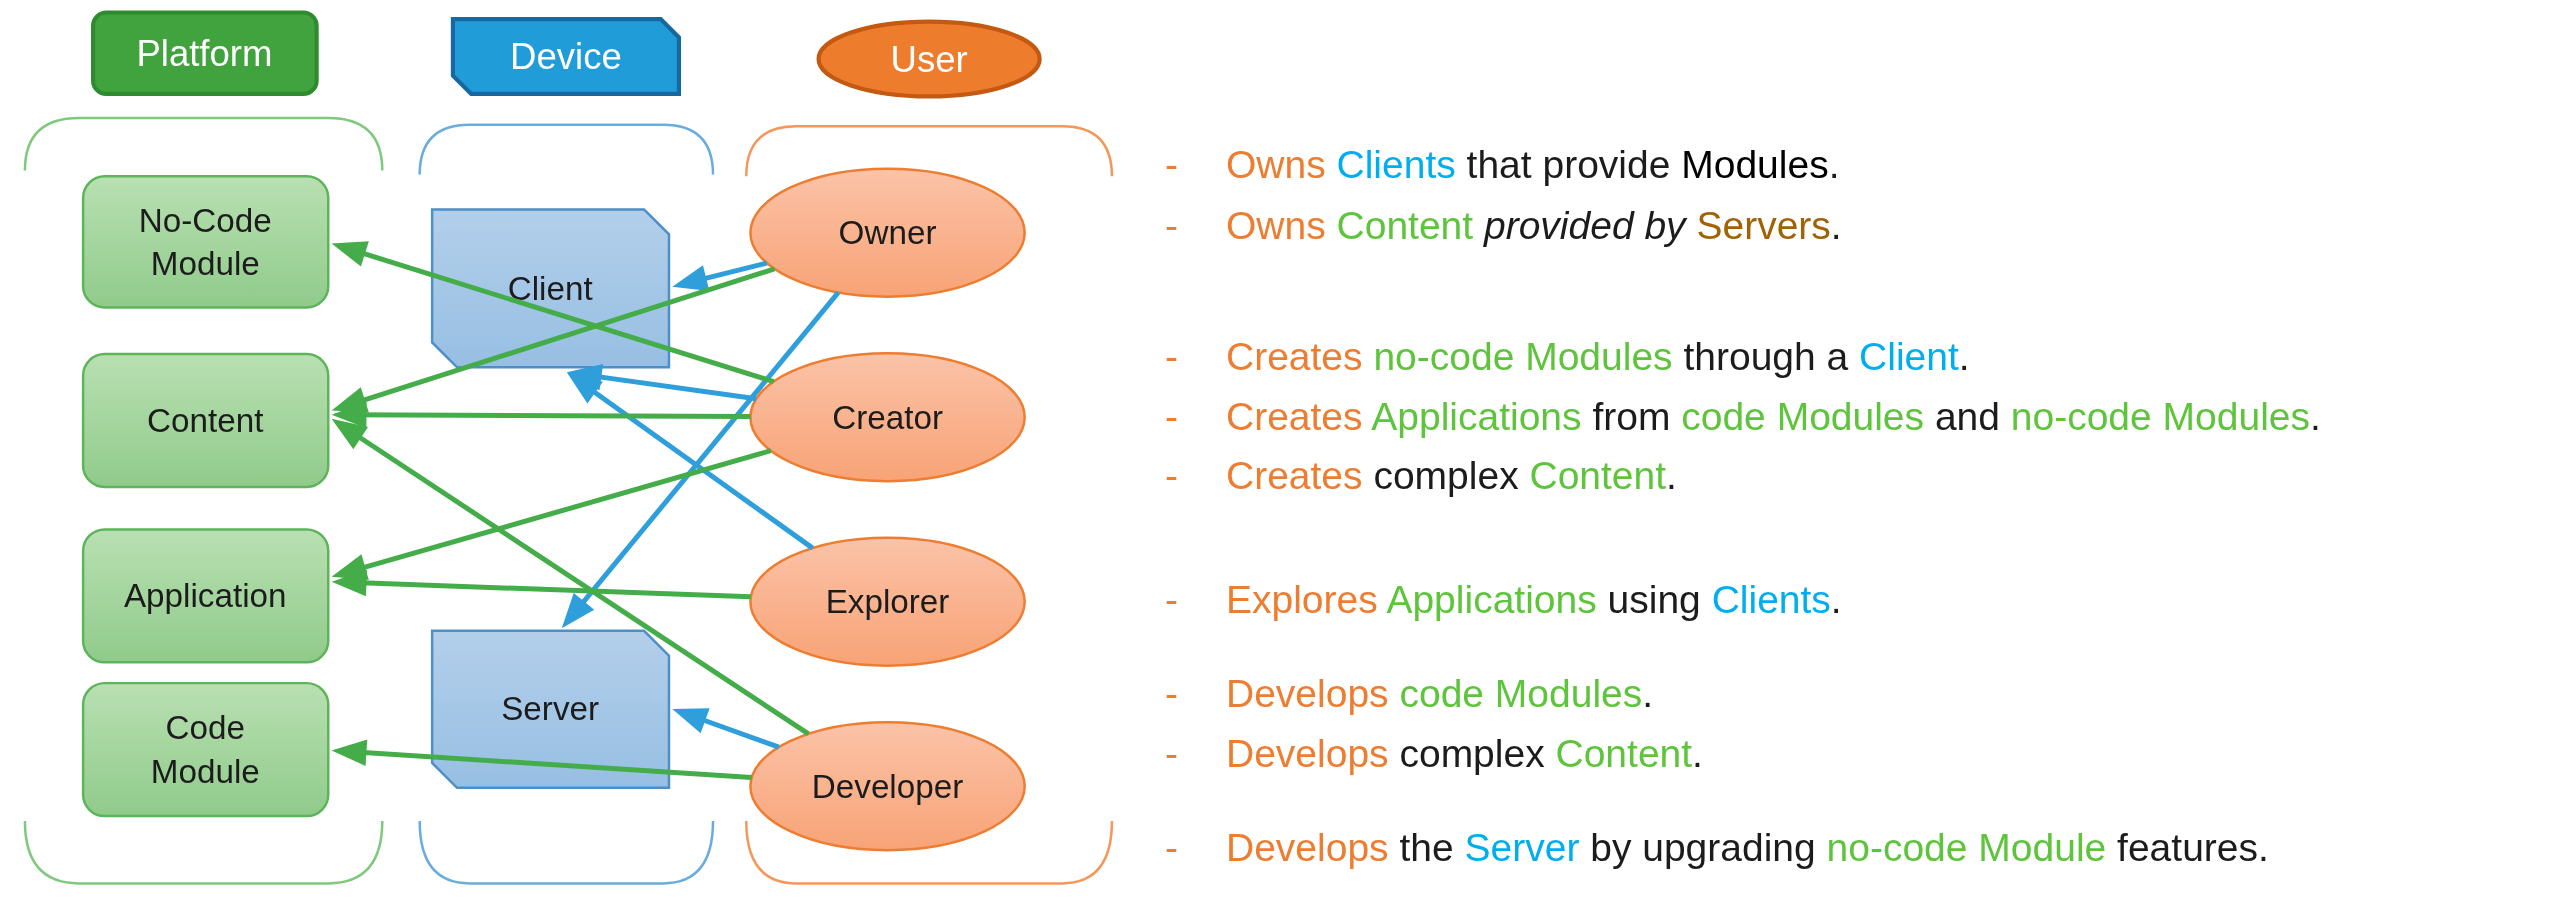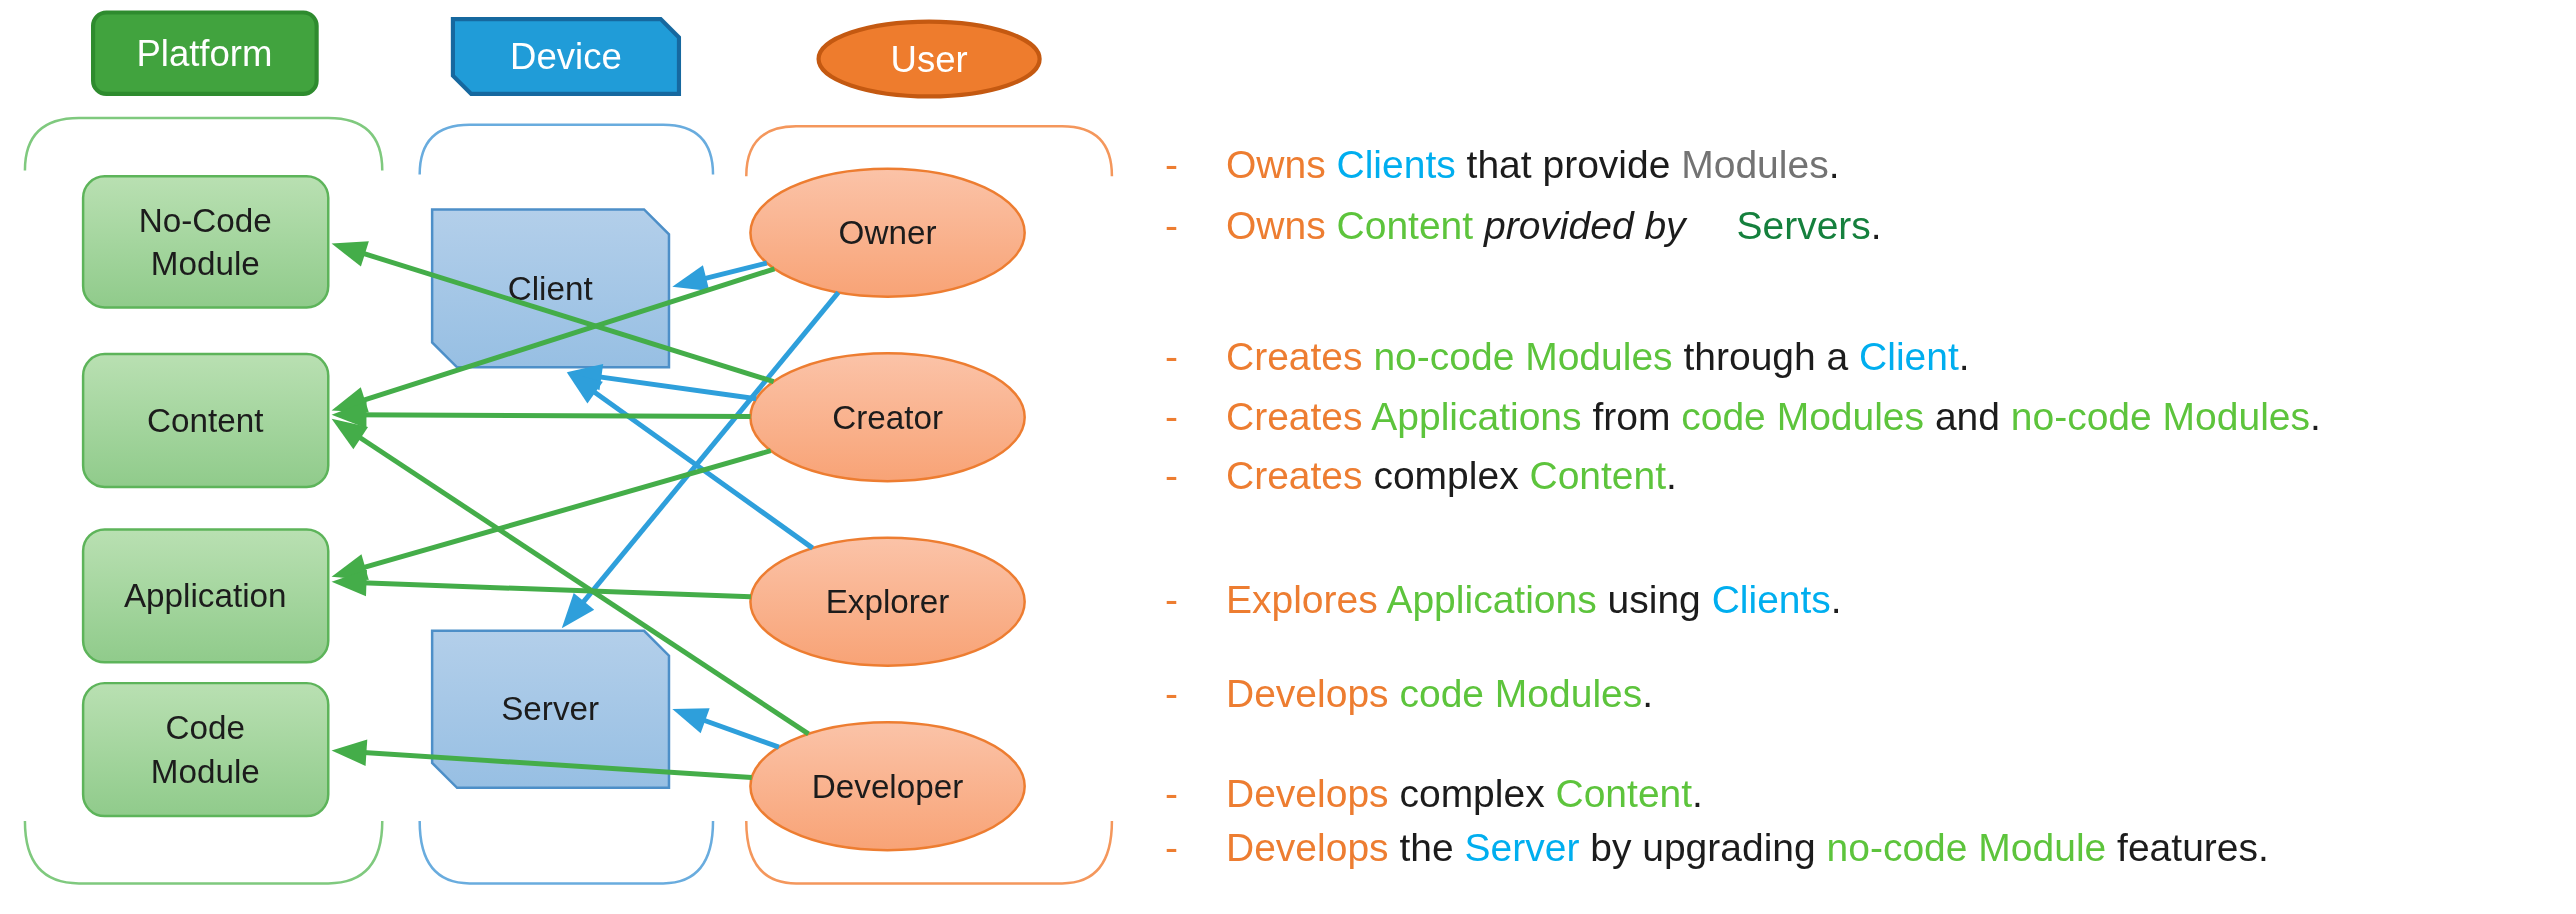--- a/index.html
+++ b/index.html
@@ -115,24 +115,24 @@
         <line x1="903.4853901453786" y1="718.098130588175" x2="418.987142654918" y2="700.7170275391899" stroke="#44AD49" stroke-width="6"></line>
         <polygon points="399,700 441.54662160667976,685.5160437083644 440.3993775439759,717.4954719562331" fill="#44AD49"></polygon>
         <line x1="972.8065748980692" y1="883.106885059711" x2="415.6869112701564" y2="515.0248352487431" stroke="#44AD49" stroke-width="6"></line>
         <polygon points="399,504 442.8623818663229,513.8026250062354 425.22264546833395,540.5016830384856" fill="#44AD49"></polygon>
         <line x1="904.5431181096924" y1="935.4938028082463" x2="418.958814762693" y2="904.2828535647172" stroke="#44AD49" stroke-width="6"></line>
         <polygon points="399,903 441.9397938534291,889.7269406757516 439.88722814988154,921.6610442960605" fill="#44AD49"></polygon>
       </g>
   </svg>
 
   <div class="notes">
-    <div class="note" style="top:143px"><span class="dash" style="color: rgb(237, 125, 49);">-</span><span style="color: rgb(237, 125, 49);">Owns </span><span style="color: rgb(0, 174, 239);">Clients </span><span style="color: rgb(28, 28, 28);">that provide </span><span style="color: #737373; margin-top: 36px;">Modules</span><span style="color: rgb(28, 28, 28);">.</span></div>
-    <div class="note" style="top:204px"><span class="dash" style="color: rgb(237, 125, 49);">-</span><span style="color: rgb(237, 125, 49);">Owns </span><span style="color: rgb(93, 196, 60);">Content </span><span style="color: rgb(28, 28, 28); font-style: italic;">provided by </span><span style="color: #15803d; margin-left: 40px;">Servers</span><span style="color: rgb(28, 28, 28);">.</span></div>
+    <div class="note" style="top:143px"><span class="dash" style="color: rgb(237, 125, 49);">-</span><span style="color: rgb(237, 125, 49);">Owns </span><span style="color: rgb(0, 174, 239);">Clients </span><span style="color: rgb(28, 28, 28);">that provide </span><span style="color: #000000; margin-top: 36px;">Modules</span><span style="color: rgb(28, 28, 28);">.</span></div>
+    <div class="note" style="top:204px"><span class="dash" style="color: rgb(237, 125, 49);">-</span><span style="color: rgb(237, 125, 49);">Owns </span><span style="color: rgb(93, 196, 60);">Content </span><span style="color: rgb(28, 28, 28); font-style: italic;">provided by </span><span style="color: #a16207;">Servers</span><span style="color: rgb(28, 28, 28);">.</span></div>
     <div class="note" style="top:335px"><span class="dash" style="color: rgb(237, 125, 49);">-</span><span style="color: rgb(237, 125, 49);">Creates </span><span style="color: rgb(93, 196, 60);">no-code Modules </span><span style="color: rgb(28, 28, 28);">through a </span><span style="color: rgb(0, 174, 239);">Client</span><span style="color: rgb(28, 28, 28);">.</span></div>
     <div class="note" style="top:395px"><span class="dash" style="color: rgb(237, 125, 49);">-</span><span style="color: rgb(237, 125, 49);">Creates </span><span style="color: rgb(93, 196, 60);">Applications </span><span style="color: rgb(28, 28, 28);">from </span><span style="color: rgb(93, 196, 60);">code Modules </span><span style="color: rgb(28, 28, 28);">and </span><span style="color: rgb(93, 196, 60);">no-code Modules</span><span style="color: rgb(28, 28, 28);">.</span></div>
     <div class="note" style="top:454px"><span class="dash" style="color: rgb(237, 125, 49);">-</span><span style="color: rgb(237, 125, 49);">Creates </span><span style="color: rgb(28, 28, 28);">complex </span><span style="color: rgb(93, 196, 60);">Content</span><span style="color: rgb(28, 28, 28);">.</span></div>
     <div class="note" style="top:578px"><span class="dash" style="color: rgb(237, 125, 49);">-</span><span style="color: rgb(237, 125, 49);">Explores </span><span style="color: rgb(93, 196, 60);">Applications </span><span style="color: rgb(28, 28, 28);">using </span><span style="color: rgb(0, 174, 239);">Clients</span><span style="color: rgb(28, 28, 28);">.</span></div>
     <div class="note" style="top:672px"><span class="dash" style="color: rgb(237, 125, 49);">-</span><span style="color: rgb(237, 125, 49);">Develops </span><span style="color: rgb(93, 196, 60);">code Modules</span><span style="color: rgb(28, 28, 28);">.</span></div>
-    <div class="note" style="top:772px"><span class="dash" style="color: rgb(237, 125, 49);">-</span><span style="color: rgb(237, 125, 49);">Develops </span><span style="color: rgb(28, 28, 28);">complex </span><span style="color: rgb(93, 196, 60);">Content</span><span style="color: rgb(28, 28, 28);">.</span></div>
+    <div class="note" style="top:732px"><span class="dash" style="color: rgb(237, 125, 49);">-</span><span style="color: rgb(237, 125, 49);">Develops </span><span style="color: rgb(28, 28, 28);">complex </span><span style="color: rgb(93, 196, 60);">Content</span><span style="color: rgb(28, 28, 28);">.</span></div>
     <div class="note" style="top:826px"><span class="dash" style="color: rgb(237, 125, 49);">-</span><span style="color: rgb(237, 125, 49);">Develops </span><span style="color: rgb(28, 28, 28);">the </span><span style="color: rgb(0, 174, 239);">Server </span><span style="color: rgb(28, 28, 28);">by upgrading </span><span style="color: rgb(93, 196, 60);">no-code Module </span><span style="color: rgb(28, 28, 28);">features.</span></div>
   </div>
 </div>
 
 
 </body></html>

